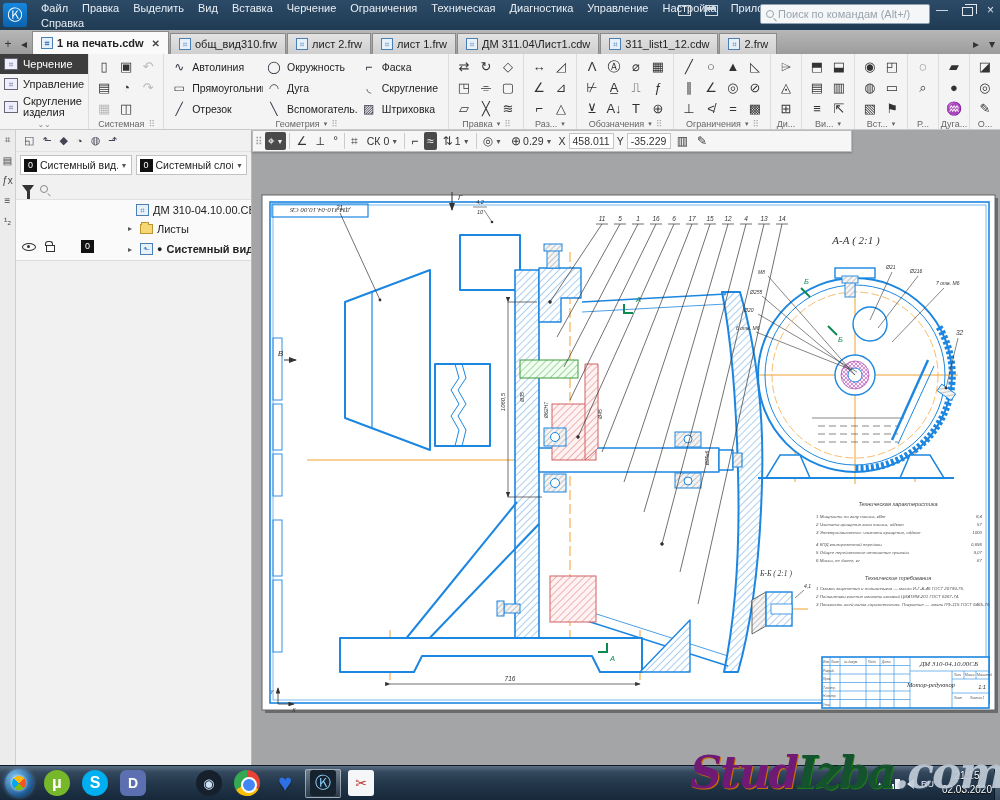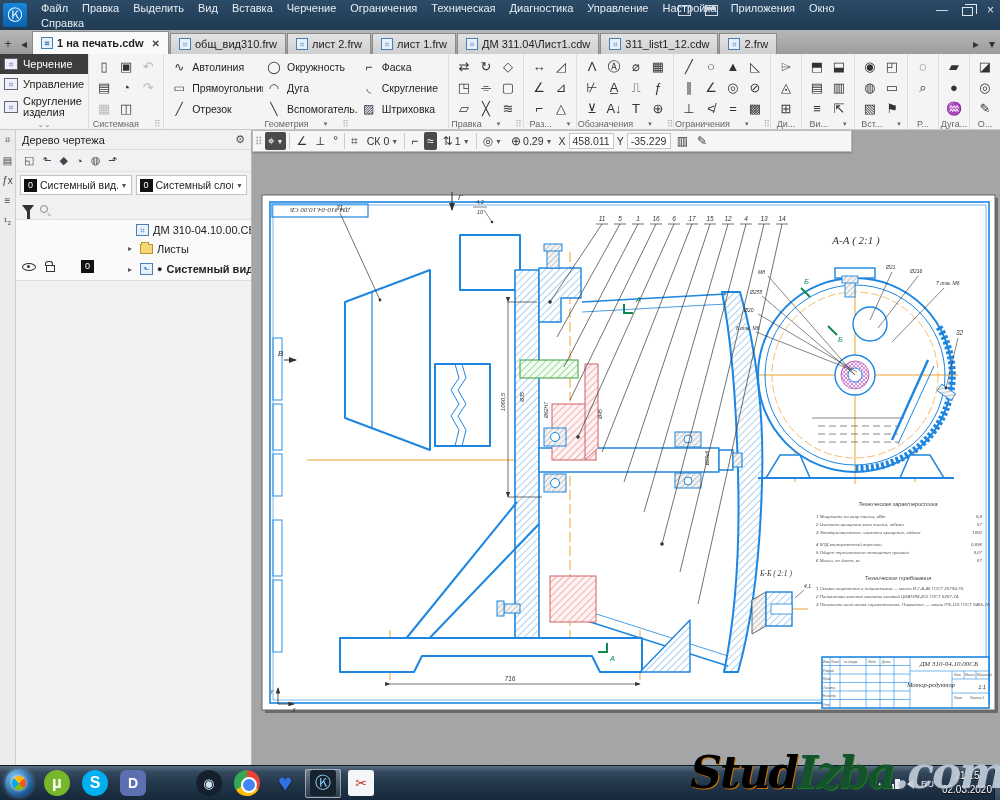--- a/index.html
+++ b/index.html
@@ -35,21 +35,21 @@
   .tab .doc{width:12px;height:12px;border:1px solid #4a7fb5;background:#e8f1fa;font-size:8px;line-height:11px;text-align:center;color:#2b6cb0;flex:0 0 auto;}
   .tab .close{display:none;color:#444;font-size:10px;margin-left:4px;}
   .tab.active .close{display:inline;}
   #tabbar .spacer{flex:1;}
 
   
   #ribbon{position:absolute;left:0;top:54px;width:1000px;height:76px;background:#f4f4f4;
     border-bottom:1px solid #c9c9c9;display:flex;overflow:hidden;z-index:28;}
   .rgroup{position:relative;height:76px;border-right:1px solid #ddd;padding:2px 4px 12px 4px;}
   .rgroup .gfoot{position:absolute;left:0;right:0;bottom:0;height:12px;font-size:9px;color:#666;
-    display:flex;align-items:center;justify-content:center;gap:15px;}
+    display:flex;align-items:center;justify-content:center;gap:4px;}
   .gfoot .gh{color:#aaa;letter-spacing:-1px;}
   #modes{width:97px;border-right:1px solid #ddd;position:relative;height:76px;}
   .mode{height:20px;display:flex;align-items:center;gap:5px;font-size:11px;color:#222;padding:0 4px;}
   .mode .mi{width:14px;height:12px;border:1px solid #667;background:#eef;flex:0 0 auto;font-size:8px;line-height:11px;text-align:center;color:#346;}
   .mode.active{background:#3d3d3d;color:#fff;}
   .mode.two{height:26px;line-height:11px;}
   #modes .chev{position:absolute;bottom:0;left:0;right:0;text-align:center;font-size:8px;color:#888;height:10px;}
   .icongrid{display:grid;grid-template-rows:repeat(3,21px);grid-auto-flow:column;grid-auto-columns:22px;gap:0;}
   .gi{width:22px;height:21px;display:flex;align-items:center;justify-content:center;font-size:13px;color:#333;}
   .gi.disabled{color:#bbb;}
@@ -124,21 +124,21 @@
   .netbars{display:flex;align-items:flex-end;gap:1px;height:10px;}
   .netbars i{width:2px;background:#e8eef4;display:block;}
   .spk{width:0;height:0;border-top:5px solid transparent;border-bottom:5px solid transparent;border-right:7px solid #e8eef4;position:relative;}
   .spk:before{content:"";position:absolute;left:-12px;top:-5px;width:5px;height:10px;background:#e8eef4;}
   #clock{position:absolute;right:8px;top:3px;text-align:center;color:#fff;font-size:10px;line-height:14px;text-shadow:0 1px 1px #000;}
   #showdesk{position:absolute;right:0;top:0;width:6px;height:35px;background:linear-gradient(#6c8196,#31465a);border-left:1px solid #0d1b29;}
 
   
   #watermark{position:absolute;right:-4px;bottom:2px;z-index:60;font-family:"DejaVu Serif","Liberation Serif",serif;
     font-style:italic;font-weight:bold;font-size:44px;letter-spacing:-2px;white-space:nowrap;pointer-events:none;}
-  #watermark .w1{color:#000000;text-shadow:1px 1px 0 #c96f00;}
+  #watermark .w1{color:#701a75;text-shadow:1px 1px 0 #c96f00;}
   #watermark .w2{color:#14532d;text-shadow:1px 1px 0 #1e7a1a;}
   #watermark .w3{color:rgba(205,214,226,.85);text-shadow:1px 1px 1px rgba(60,80,100,.5);}
 </style>
 </head>
 <body>
 
 <div id="menubar">
   <div id="applogo">Ⓚ</div>
   <div id="menurow1">
     <span class="menu-item">Файл</span>
@@ -151,20 +151,24 @@
       <span class="menu-item">Техническая</span>
       <span class="menu-item">Диагностика</span>
       <span class="menu-item">Управление</span>
       <span class="menu-item">Настройка</span>
       <span class="menu-item">Приложения</span>
       <span class="menu-item">Окно</span>
   </div>
   <div id="menurow2">
     <span class="menu-item">Справка</span>
   </div>
+  <div id="searchbox">
+    <span class="mag"></span>
+    <span>Поиск по командам (Alt+/)</span>
+  </div>
   <div id="winbtns">
     <span class="wicon"></span>
     <span class="wicon filled"></span>
     <span style="width:190px"></span>
     <span class="ctl">—</span>
     <span class="restore"></span>
     <span class="ctl">×</span>
   </div>
 </div>
 
@@ -449,24 +453,20 @@
 
 <div id="leftstrip">
   <span class="si">⌗</span>
     <span class="si">▤</span>
     <span class="si">ƒx</span>
     <span class="si">≡</span>
     <span class="si">¹₂</span>
 </div>
 
 <div id="panel">
-  <div id="panelhead">
-    <span>Дерево чертежа</span>
-    <span style="color:#555;">⚙</span>
-  </div>
   <div id="paneltools">
     <span class="pi">◱</span>
       <span class="pi">⬑</span>
       <span class="pi">◆</span>
       <span class="pi">◔</span>
       <span class="pi">◍</span>
       <span class="pi">⬏</span>
   </div>
   <div id="filters">
     <div class="fsel">

